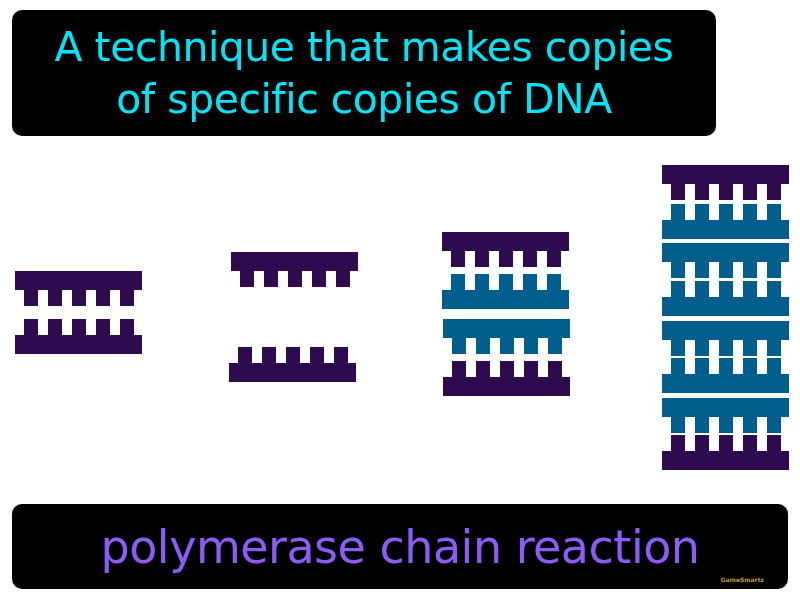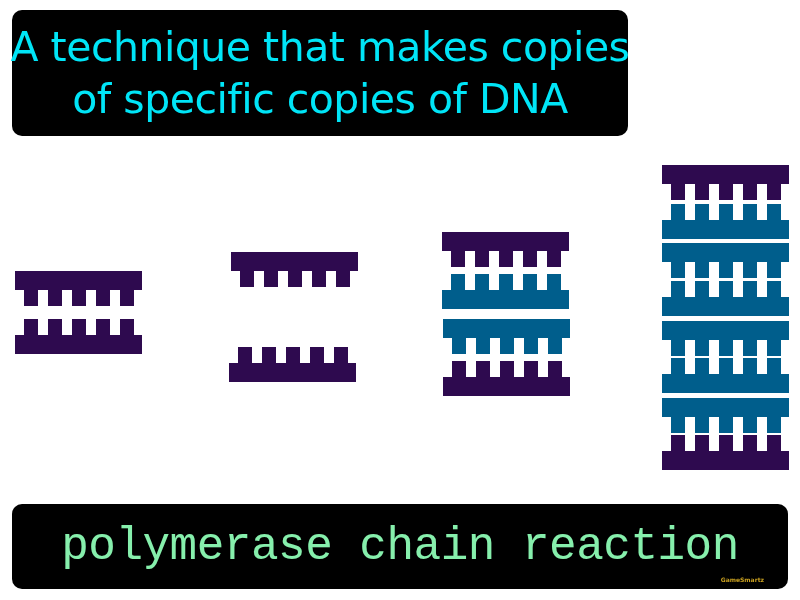--- a/index.html
+++ b/index.html
@@ -1,23 +1,23 @@
 <!DOCTYPE html>
 <html><head>
 <meta charset="utf-8">
 <style>
   html, body { margin:0; padding:0; }
   body { width:800px; height:600px; background:#ffffff; position:relative; overflow:hidden;
          font-family:"DejaVu Sans", "Liberation Sans", sans-serif; }
   .box { position:absolute; background:#000; border-radius:10px; box-sizing:border-box;
          display:flex; flex-direction:column; align-items:center; justify-content:center; text-align:center; }
-  .def { left:12px; top:10px; width:616px; height:126px; }
+  .def { left:12px; top:10px; width:704px; height:126px; }
   .def .line { color:#00e5f7; font-size:41px; line-height:52px; letter-spacing:-0.5px; white-space:nowrap; }
   .term { left:12px; top:504px; width:776px; height:85px; }
-  .term .line { color:#86efac; font-size:46px; line-height:60px; letter-spacing:-0.5px; white-space:nowrap;font-family:Liberation Mono, monospace; }
+  .term .line { color:#8b5cf6; font-size:46px; line-height:60px; letter-spacing:-0.5px; white-space:nowrap; }
   .credit { position:absolute; right:24px; bottom:6px; color:#c9a020; font-size:6px; font-family:"DejaVu Sans", sans-serif; font-weight:bold; }
   svg.art { position:absolute; left:0; top:0; }
 </style>
 </head>
 <body>
 
 <div class="box def">
   <div class="line">A technique that makes copies</div>
   <div class="line">of specific copies of DNA</div>
 </div>

